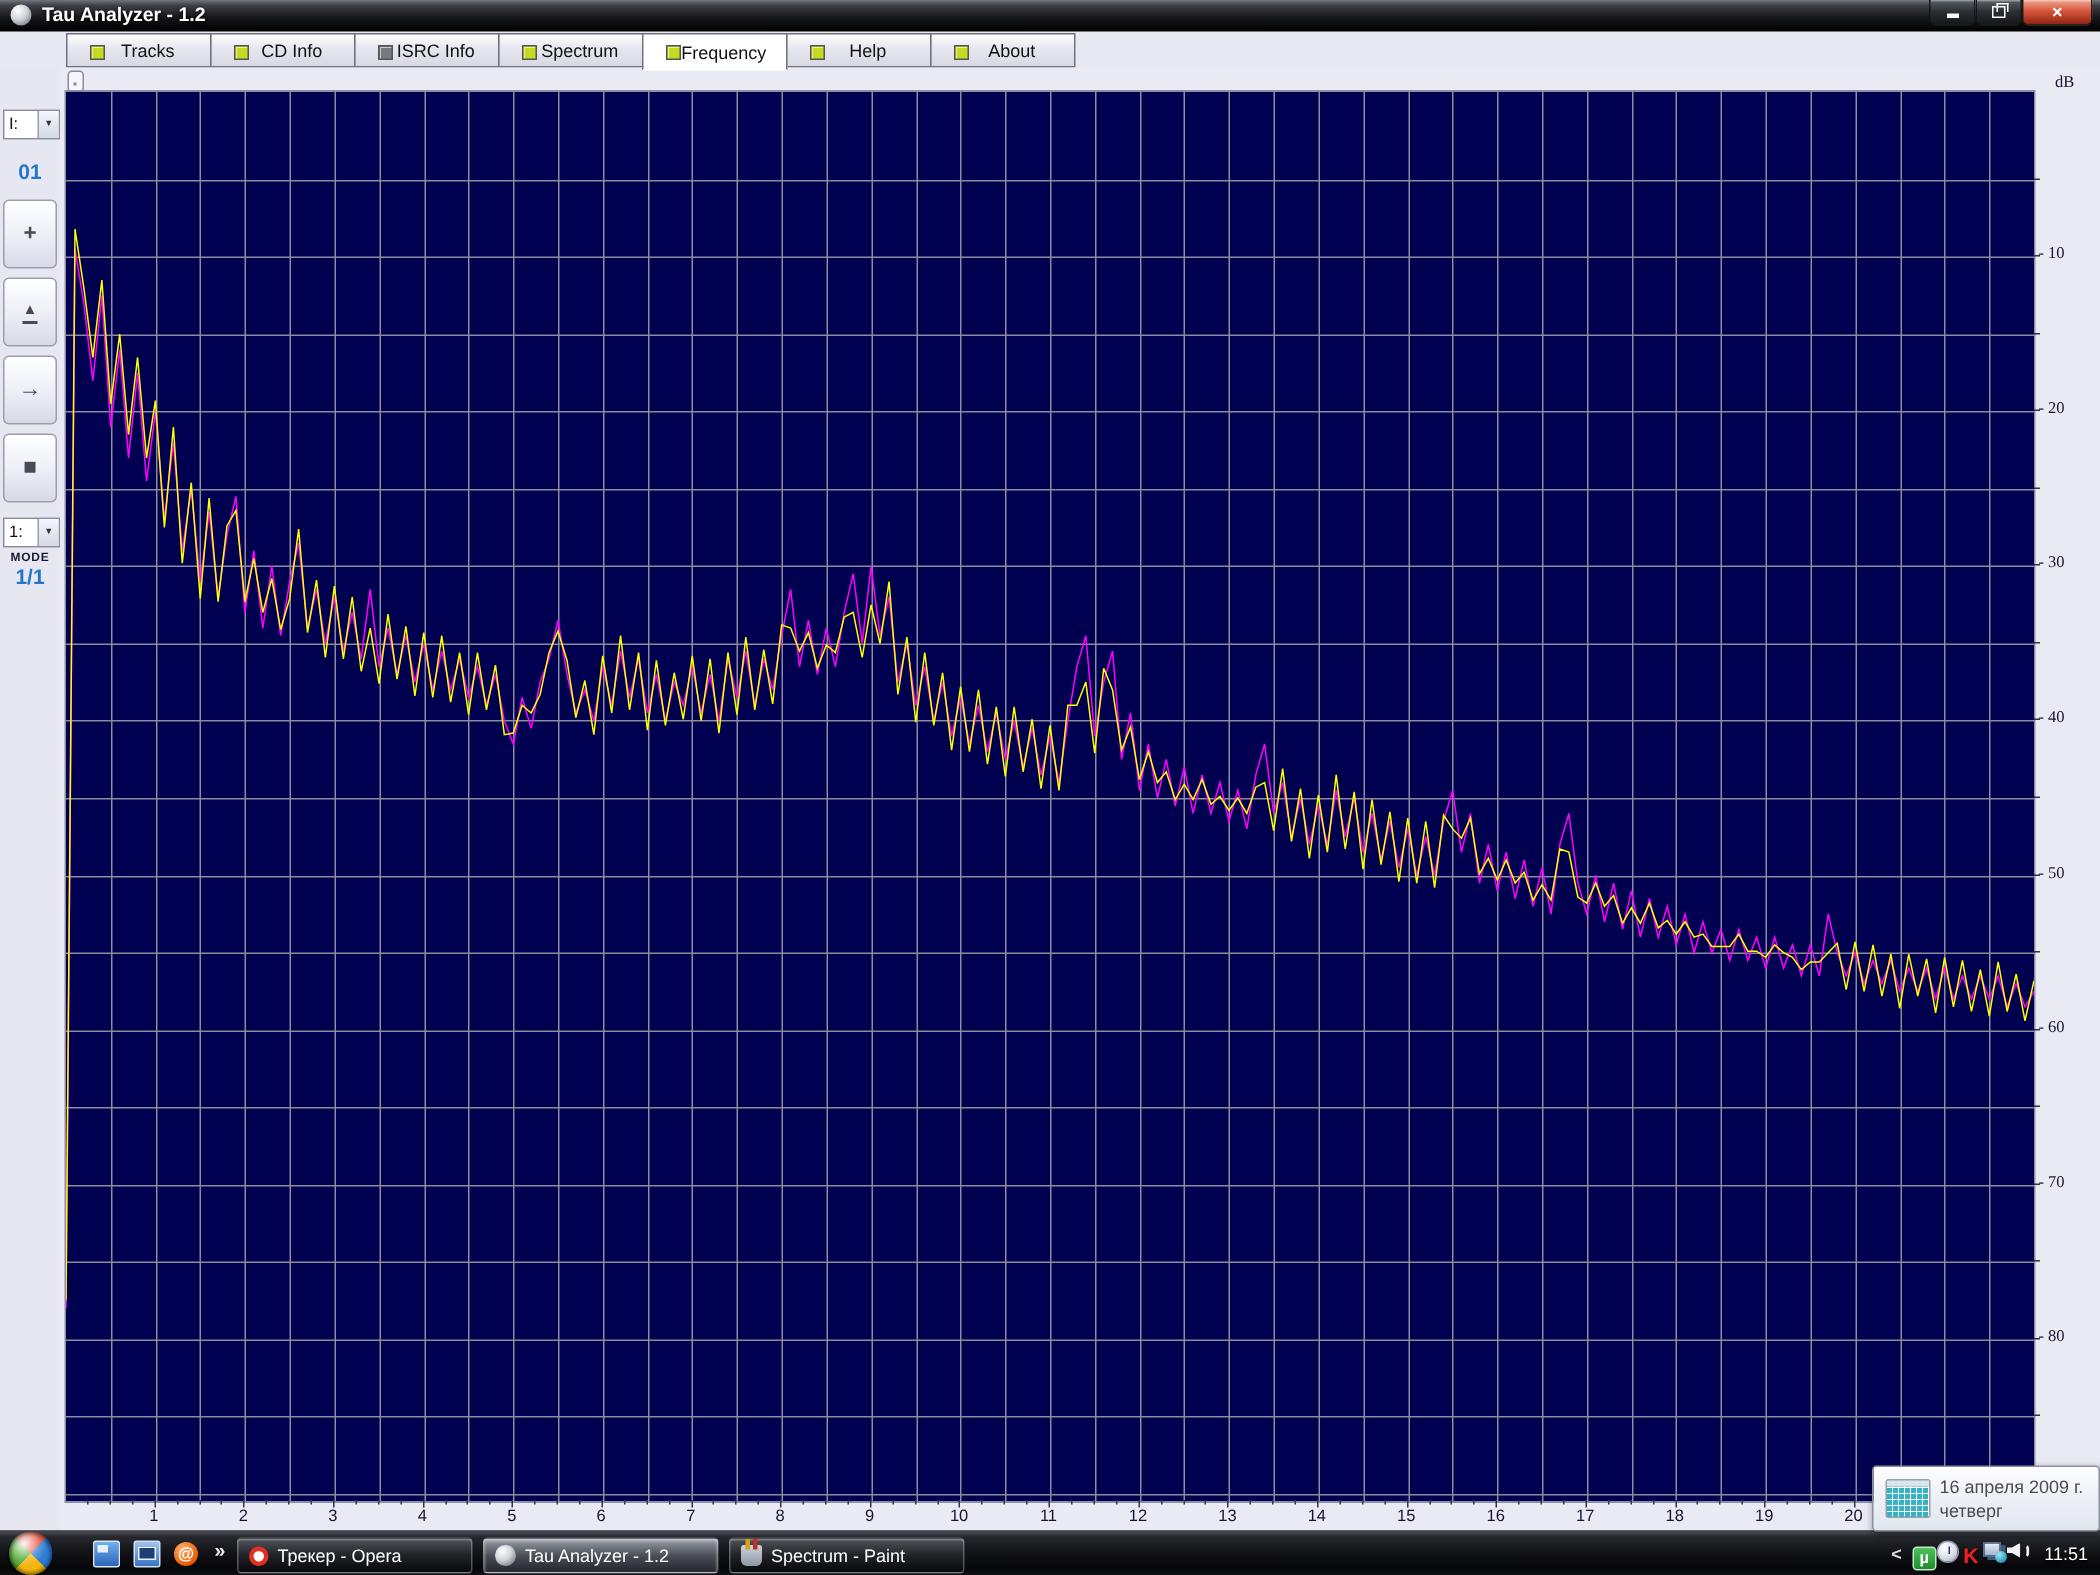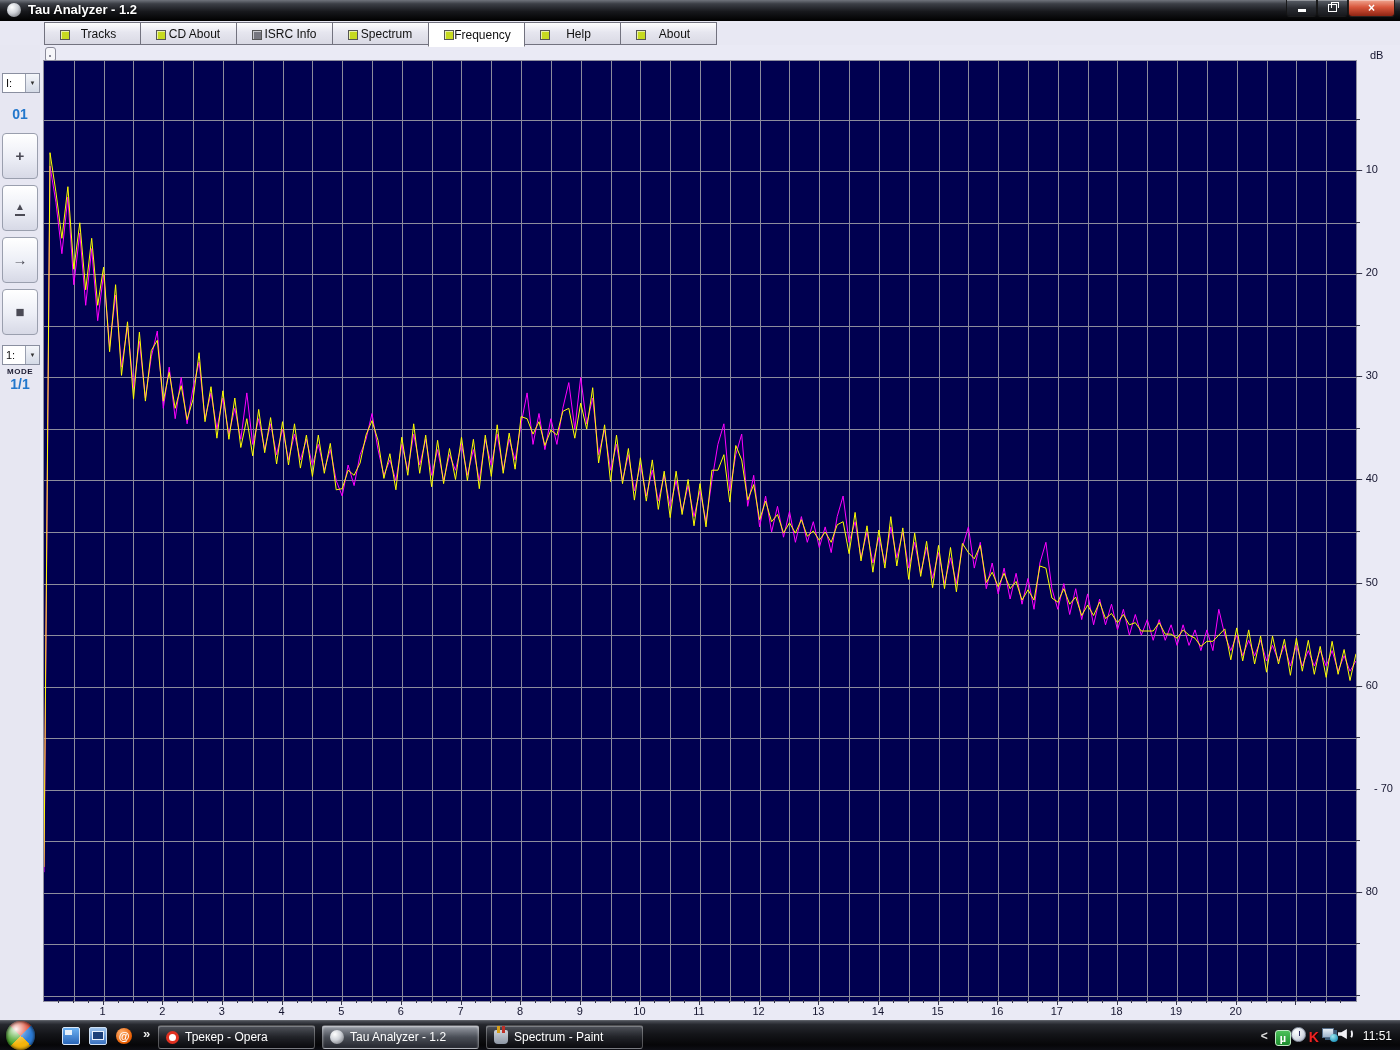--- a/index.html
+++ b/index.html
@@ -54,21 +54,21 @@
   #chart-toolstrip{position:absolute;left:0;top:0;width:100%;height:15px;}
   #chart-tool-icon{position:absolute;left:5px;top:2px;width:9px;height:12px;border:1px solid #8a8a9a;border-radius:3px 3px 2px 2px;background:#f6f6fa;}
   #chart-tool-icon::after{content:"";position:absolute;left:3px;top:7px;width:2px;height:2px;background:#8a8a9a;}
   #plot-wrap{position:absolute;left:3px;top:15px;width:1312px;height:940px;border:1px solid #8f8f9f;}
   #plot-svg{display:block;}
   #legend{position:absolute;left:1155px;top:35px;width:147px;height:43px;background:#000050;border:1px solid #9aa0b4;
     display:flex;flex-direction:column;justify-content:center;gap:3px;z-index:5;}
   .legend-row{display:flex;align-items:center;height:14px;padding-left:24px;}
   .legend-dash{width:15px;height:2px;margin-right:10px;}
   .legend-label{font-size:11px;color:#fff;}
-  #y-axis{position:absolute;left:1316px;top:0;width:44px;height:975px;}
+  #y-axis{position:absolute;left:1316px;top:0;width:44px;height:975px;font-family:Liberation Serif, serif;}
   #y-unit{position:absolute;left:14px;top:4px;font-size:11px;color:#14142e;}
   .y-tick{position:absolute;left:0;width:4px;height:1px;background:#33334a;}
   .y-label{position:absolute;left:3px;width:34px;font-size:11px;color:#14142e;}
   #x-axis{position:absolute;left:3px;top:955px;width:1320px;height:20px;}
   .x-tick{position:absolute;top:0;width:1px;background:#33334a;}
   .x-label{position:absolute;top:5px;width:20px;margin-left:-10px;text-align:center;font-size:11px;color:#14142e;}
   
   #taskbar{position:absolute;left:0;top:1020px;width:1400px;height:30px;z-index:40;
     background:linear-gradient(#4a4d55 0%,#26282e 12%,#131418 45%,#060608 80%,#101118 100%);
     border-top:1px solid #5c5f66;}
@@ -147,21 +147,21 @@
       </div>
     </div>
 
     <div id="tabstrip">
         <div class="tab">
           <span class="tab-ind" style="background: rgb(198, 218, 32);"></span>
           <span class="tab-label">Tracks</span>
         </div>
         <div class="tab">
           <span class="tab-ind" style="background: rgb(198, 218, 32);"></span>
-          <span class="tab-label">CD About</span>
+          <span class="tab-label">CD Info</span>
         </div>
         <div class="tab">
           <span class="tab-ind" style="background: rgb(119, 119, 127);"></span>
           <span class="tab-label">ISRC Info</span>
         </div>
         <div class="tab">
           <span class="tab-ind" style="background: rgb(198, 218, 32);"></span>
           <span class="tab-label">Spectrum</span>
         </div>
         <div class="tab active">
@@ -299,21 +299,21 @@
           <div class="y-tick" style="top: 795.241px;"></div>
           <div class="y-tick" style="top: 846.776px;"></div>
           <div class="y-tick" style="top: 898.311px;"></div>
           <div class="y-tick" style="top: 949.846px;"></div>
           <div class="y-label" style="top: 118.285px;">- 10</div>
           <div class="y-label" style="top: 221.355px;">- 20</div>
           <div class="y-label" style="top: 324.425px;">- 30</div>
           <div class="y-label" style="top: 427.496px;">- 40</div>
           <div class="y-label" style="top: 530.566px;">- 50</div>
           <div class="y-label" style="top: 633.636px;">- 60</div>
-          <div class="y-label" style="top: 736.706px; text-align: right;">- 70</div>
+          <div class="y-label" style="top: 736.706px;">- 70</div>
           <div class="y-label" style="top: 839.776px;">- 80</div>
         </div>
       <div id="x-axis">
           <div class="x-tick" style="left: 14.9px; height: 3px;"></div>
           <div class="x-tick" style="left: 29.8px; height: 3px;"></div>
           <div class="x-tick" style="left: 44.7px; height: 3px;"></div>
           <div class="x-tick" style="left: 59.6px; height: 5px;"></div>
           <div class="x-tick" style="left: 74.5px; height: 3px;"></div>
           <div class="x-tick" style="left: 89.5px; height: 3px;"></div>
           <div class="x-tick" style="left: 104.4px; height: 3px;"></div>
@@ -414,20 +414,27 @@
           <div class="x-label" style="left: 894.5px;">15</div>
           <div class="x-label" style="left: 954.2px;">16</div>
           <div class="x-label" style="left: 1013.8px;">17</div>
           <div class="x-label" style="left: 1073.5px;">18</div>
           <div class="x-label" style="left: 1133.1px;">19</div>
           <div class="x-label" style="left: 1192.7px;">20</div>
         </div>
     </div>
   </div>
 
+  <div id="date-tooltip">
+    <span id="calendar-icon"></span>
+    <div id="tooltip-text">
+      <div>16 апреля 2009 г.</div>
+      <div>четверг</div>
+    </div>
+  </div>
 
   <div id="taskbar">
     <div id="start-orb"></div>
     <div id="quicklaunch">
         <span class="ql-icon switch-windows-icon"></span>
         <span class="ql-icon show-desktop-icon"></span>
         <span class="ql-icon mail-agent-icon">@</span>
       </div>
     <span id="ql-overflow" style="position:absolute;left:141px;top:5px;">»</span>
     <div id="task-buttons">

